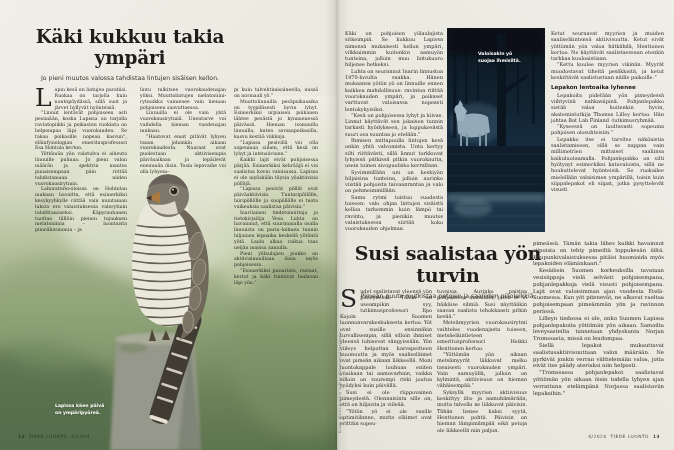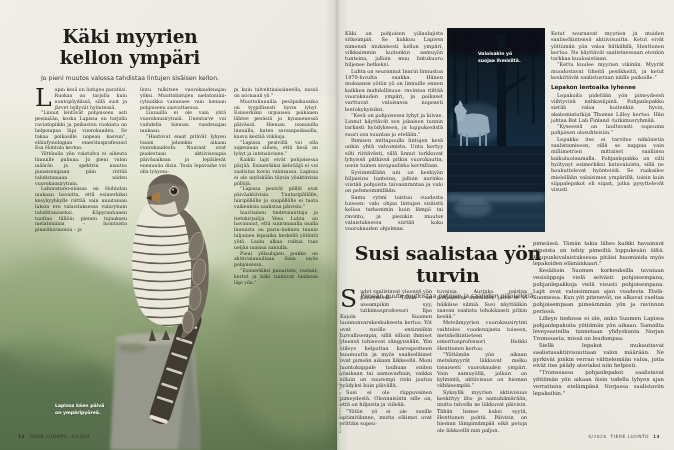--- a/index.html
+++ b/index.html
@@ -128,21 +128,21 @@
         <path d="M146,102 L160,95.5 L160,107 Z" fill="#a87a42"></path>
         <path d="M146,102 L151.5,99.4 L151.5,104.6 Z" fill="#3c362e"></path>
         <g fill="#4f4738">
           <path d="M152,233 L156,245 L149,245 Z"></path>
           <path d="M166,234 L170,244 L162,244 Z"></path>
         </g>
       </g>
     </svg>
 
     <div class="headline hl-left" style="left:32px;top:26px;width:196px;">
-      <h1>Käki myyrien kellon ympäri</h1>
+      <h1>Käki kukkuu takia ympäri</h1>
       <div class="standfirst">Jo pieni muutos valossa tahdistaa lintujen sisäisen kellon.</div>
     </div>
 
     <div class="mcol dropcap" style="left:35px;top:87px;width:92px;height:160px;">
         <p>Lapin kesä on lintujen paratiisi. Ruokaa on tarjolla kuin noutopöydässä, sillä suot ja järvet hyllyvät hyönteisiä.</p>
         <p>”Linnut lentävät pohjoiseen asti pesimään, koska Lapissa on tarjolla ravintopiikki ja poikasten ruokinta on helpompaa läpi vuorokauden. Se takaa poikasille nopean kasvun”, eläinfysiologian emeritusprofessori Esa Hohtola kertoo.</p>
         <p>Yöttömän yön valotulva ei aiheuta linnuille pulmaa. Jo pieni valon määrän ja spektrin muutos punaisempaan päin riittää tahdistamaan niiden vuorokausirytmin.</p>
         <p>Laboratorio-oloissa on Hohtolan mukaan havaittu, että esimerkiksi kesykyyhkylle riittää vain muutaman luksin ero valaistuksessa valorytmin tahdittamiseksi. Käpyrauhanen tuottaa tällöin pienen tujauksen melatoniinia – luontaista pimeähormonia – ja</p>
       </div>
     <div class="mcol" style="left:140px;top:87px;width:86px;height:80px;">

